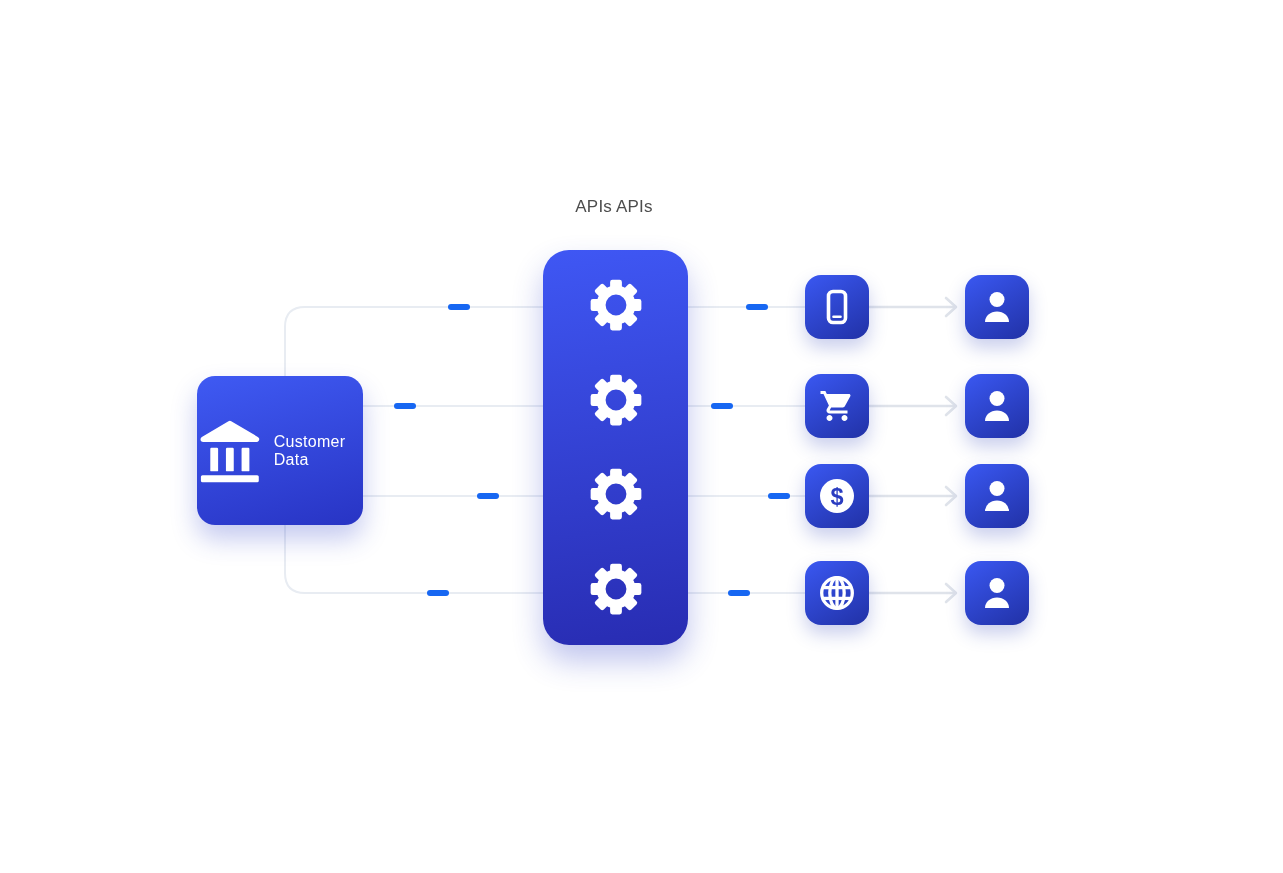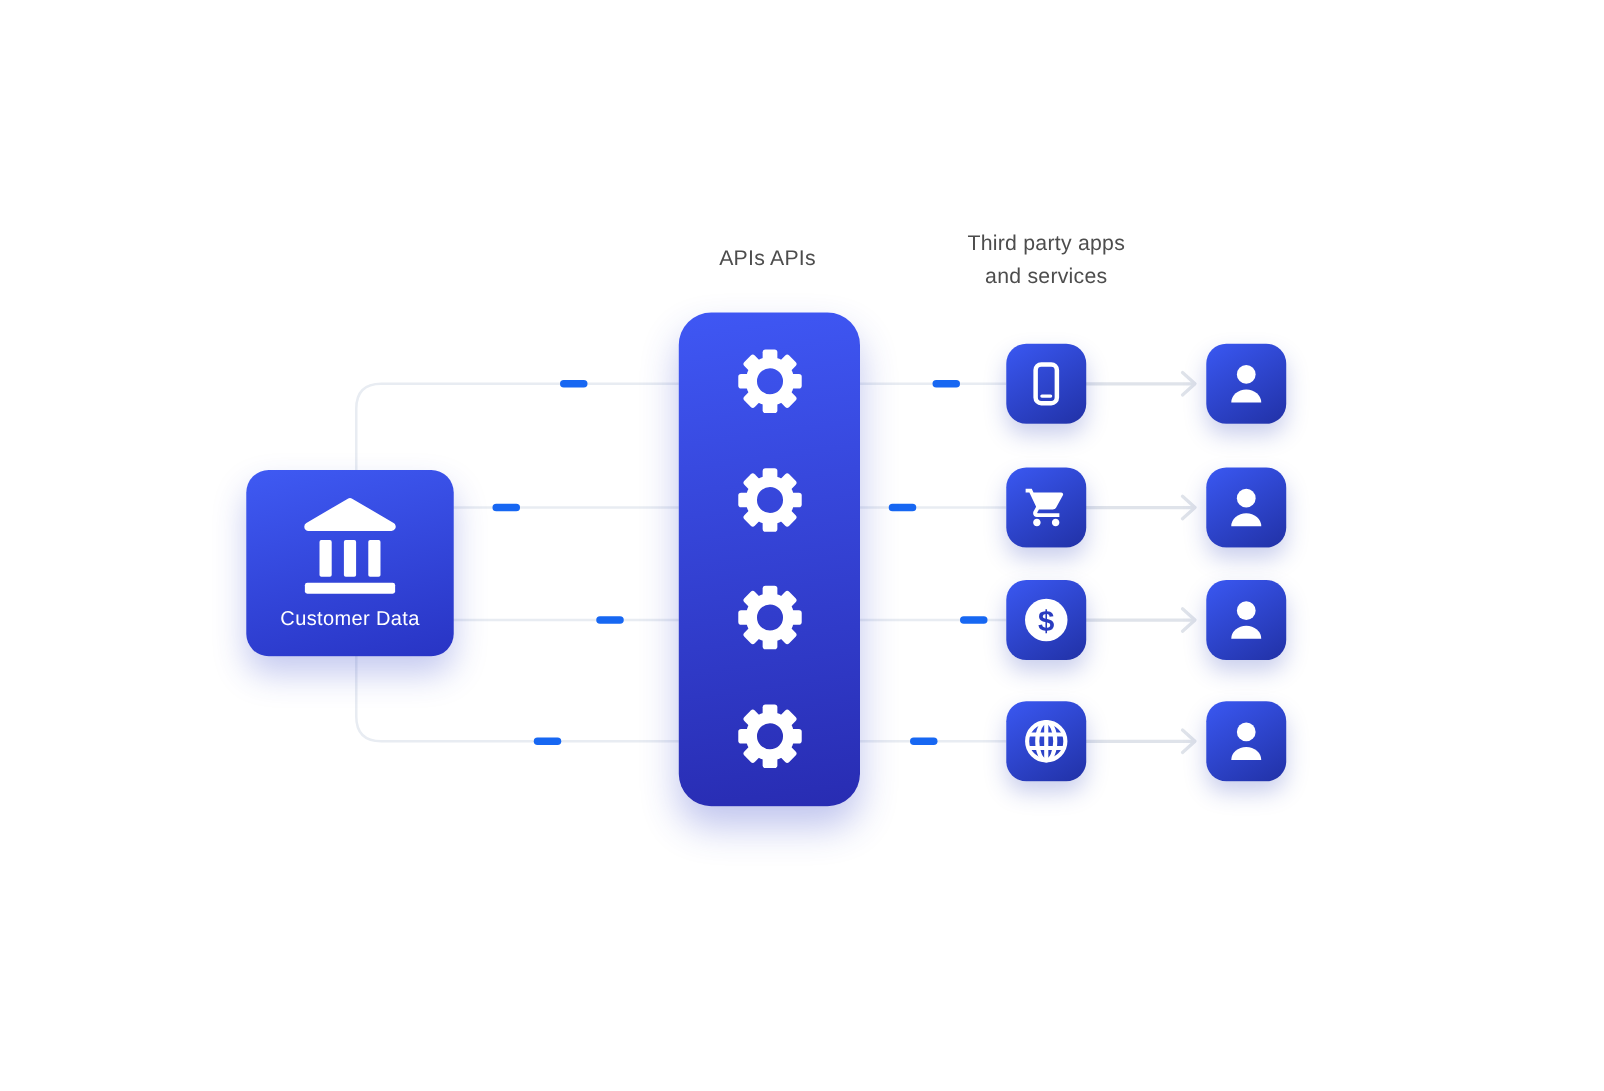--- a/index.html
+++ b/index.html
@@ -18,21 +18,21 @@
   }
   .node {
     position:absolute; display:flex; align-items:center; justify-content:center;
     background:linear-gradient(148deg,#3a58f2 0%, #2131a6 100%);
     border-radius:16px; box-shadow:0 9px 18px rgba(44,62,185,.25);
   }
   .small-node { width:64px; height:64px; }
   .customer-node {
     left:197px; top:376px; width:166px; height:149px; border-radius:18px;
     background:linear-gradient(165deg,#3f5af3 0%, #2834c4 100%);
-    flex-direction:column; gap:11px; box-shadow:0 14px 26px rgba(48,64,200,.28);
+    flex-direction:row; gap:11px; box-shadow:0 14px 26px rgba(48,64,200,.28);
   }
   .customer-label { color:#ffffff; font-size:16px; font-weight:500; letter-spacing:.3px; }
   .api-column {
     left:543px; top:250px; width:145px; height:395px; border-radius:26px;
     background:linear-gradient(172deg,#3f57f4 0%, #282cb2 100%);
     display:flex; flex-direction:column; align-items:center; justify-content:space-between;
     padding:26px 0 27px; box-sizing:border-box;
     box-shadow:0 16px 30px rgba(48,64,200,.30);
   }
 </style>
@@ -73,24 +73,20 @@
   <div class="dash" style="left:448px;top:304px"></div>
   <div class="dash" style="left:394px;top:403px"></div>
   <div class="dash" style="left:477px;top:493px"></div>
   <div class="dash" style="left:427px;top:590px"></div>
   <div class="dash" style="left:746px;top:304px"></div>
   <div class="dash" style="left:711px;top:403px"></div>
   <div class="dash" style="left:768px;top:493px"></div>
   <div class="dash" style="left:728px;top:590px"></div>
 
   <div class="col-label" style="left:614px;top:194px">APIs APIs</div>
-  <div class="col-label" style="left:837px;top:182px">
-    <div>Third party apps</div>
-    <div>and services</div>
-  </div>
 
   <div class="node customer-node">
     <svg width="82" height="80" viewBox="0 0 84 82">
       <g fill="#ffffff">
         <path d="M8 26 L42 6 L76 26 Z" stroke="#ffffff" stroke-width="7" stroke-linejoin="round"></path>
         <rect x="17" y="37" width="10" height="30" rx="1.5"></rect>
         <rect x="37" y="37" width="10" height="30" rx="1.5"></rect>
         <rect x="57" y="37" width="10" height="30" rx="1.5"></rect>
         <rect x="5" y="72" width="74" height="9" rx="2"></rect>
       </g>

